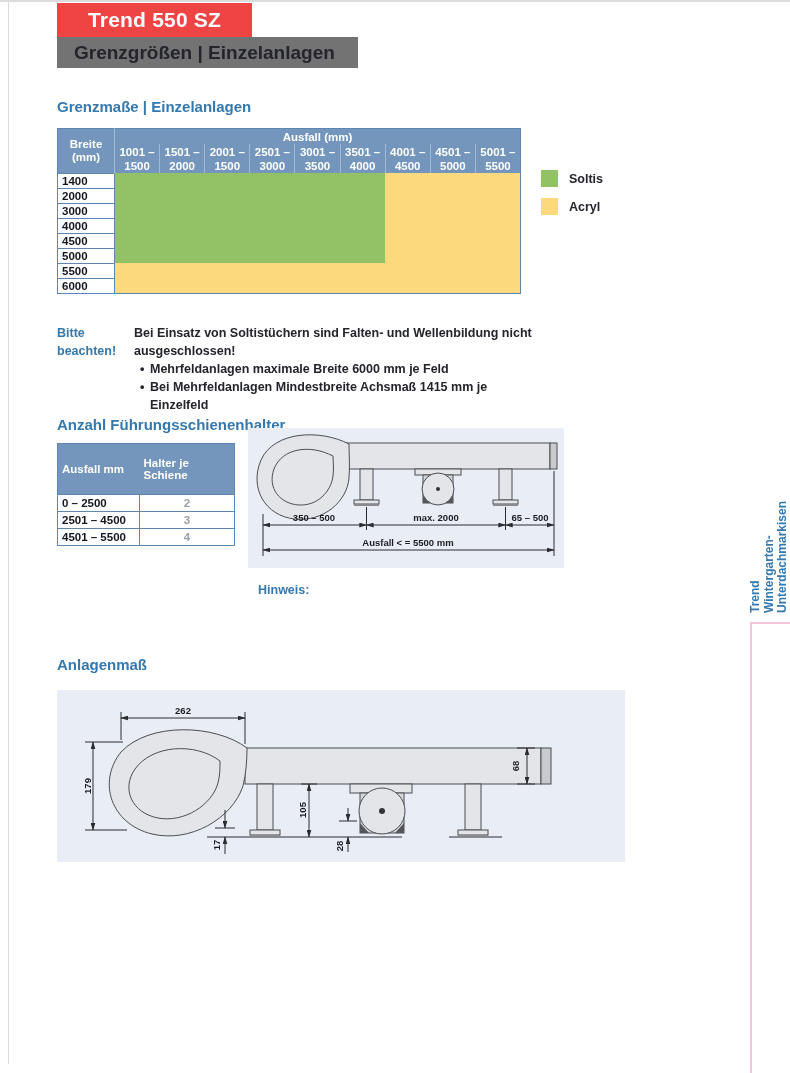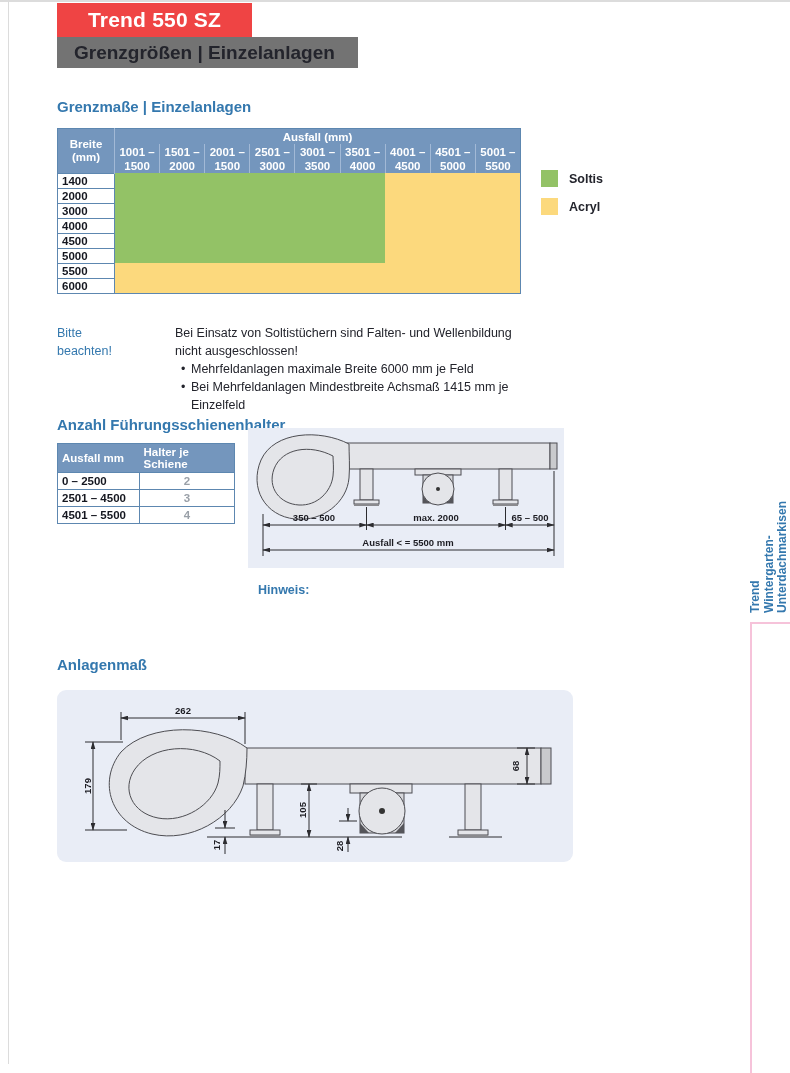--- a/index.html
+++ b/index.html
@@ -32,36 +32,36 @@
   table.limits td.cell{border:none;height:14px;padding:0;}
   .soltis{background:#93c266;}
   .acryl{background:#fcd97d;}
 
   .legend-item{position:absolute;left:541px;display:flex;align-items:center;}
   #legend-soltis{top:170px;}
   #legend-acryl{top:198px;}
   .swatch{width:17px;height:17px;margin-right:11px;}
   .legend-label{font-size:12.5px;font-weight:700;color:#23242c;}
 
-  .notes{position:absolute;left:57px;top:324px;display:flex;font-size:12.5px;font-weight:400;
-    color:#23242c;line-height:18px;width:480px;gap:41px;}
+  .notes{position:absolute;left:57px;top:324px;display:flex;font-size:12.5px;font-weight:700;
+    color:#23242c;line-height:18px;width:480px;}
   .notes .lbl{color:#3478ae;width:77px;flex:none;}
   .notes .bullet-row{display:flex;}
   .notes .b{width:10px;flex:none;padding-left:6px;box-sizing:content-box;}
 
   table.holders{position:absolute;left:57px;top:443px;border-collapse:collapse;border:1px solid #5d87b0;}
   table.holders th{background:#7496bd;color:#fff;font-size:11.5px;font-weight:700;text-align:left;
-    padding:2px 4px;height:14px;}
+    padding:13px 4px;height:14px;}
   table.holders td{border:1px solid #5d87b0;font-size:11.5px;height:14px;padding:1px 4px;}
   table.holders td.ausfall{font-weight:700;color:#14161f;width:73px;}
   table.holders td.halter{color:#9aa0a8;text-align:center;font-weight:700;width:86px;}
 
   .panel{position:absolute;background:#e9edf6;}
   #panel1{left:248px;top:428px;width:316px;height:140px;}
-  #panel2{left:57px;top:690px;width:516px;height:172px;border-radius:9px;}
+  #panel2{left:57px;top:690px;width:568px;height:172px;}
 
   .hinweis{position:absolute;left:258px;top:582px;display:flex;font-size:12.5px;font-weight:700;
     line-height:17px;color:#23242c;width:330px;}
   .hinweis .lbl{color:#3478ae;margin-right:6px;flex:none;}
   .hinweis .txt{white-space:pre-line;}
 
   .side-label{position:absolute;left:769px;top:557px;transform:translate(-50%,-50%) rotate(-90deg);
     color:#3478ae;font-size:12px;font-weight:700;line-height:13.5px;white-space:pre-line;text-align:left;}
 
   .pink-box{position:absolute;left:750px;top:622px;width:60px;height:470px;border:2px solid #f6c3da;

